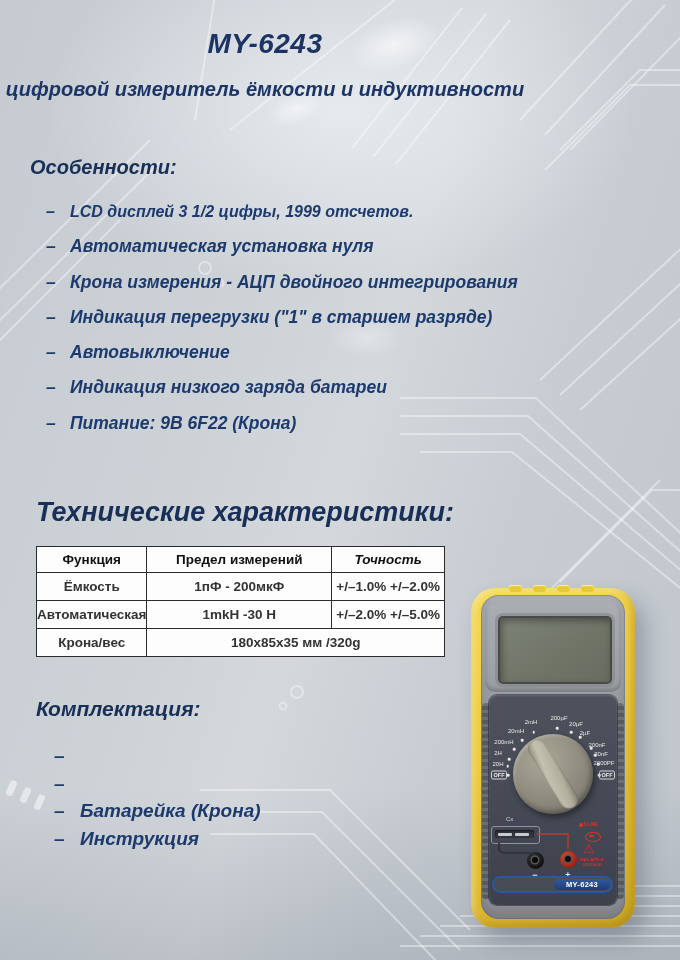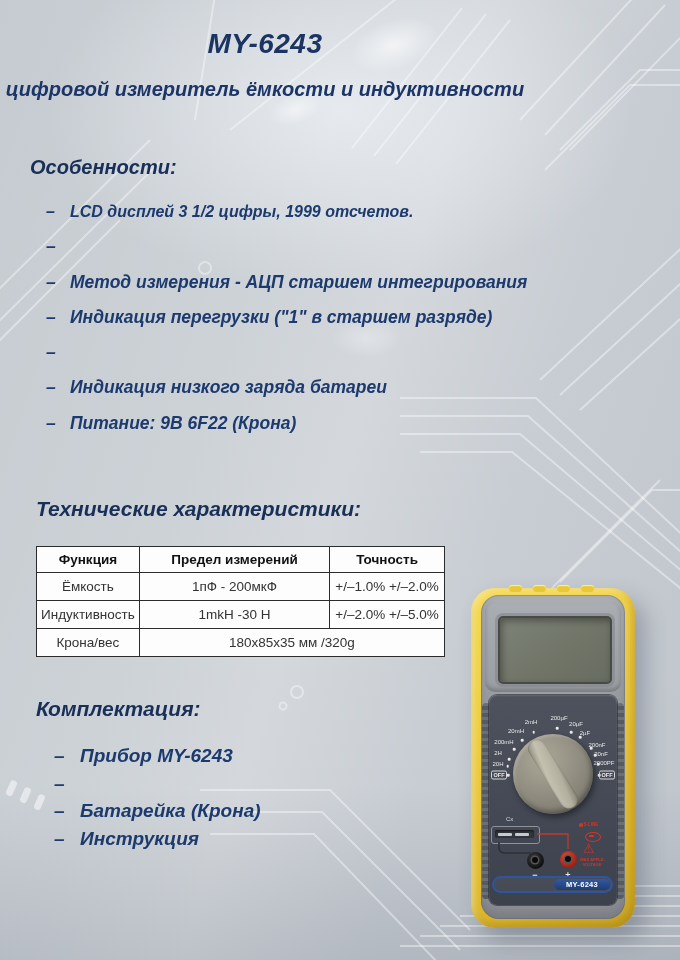--- a/index.html
+++ b/index.html
@@ -39,22 +39,22 @@
   .pack-item .dash{position:absolute;left:18px;top:0;}
   
   .spec-table{
     position:absolute;left:36px;top:546px;width:409px;border-collapse:collapse;
     background:#fdfdfd;font-size:13.5px;color:#333;
   }
   .spec-table th,.spec-table td{
     border:1.6px solid #2b2b2b;text-align:center;vertical-align:middle;padding:0;
   }
   .spec-table th{height:25px;font-weight:bold;color:#111;}
-  .spec-table td{height:27px;}
-  .col-f{width:102px;margin-top:45px;}.col-r{width:192px;}.col-a{width:115px;}
+  .spec-table td{height:27px;font-weight:bold;}
+  .col-f{width:102px;margin-top:45px;}.col-r{width:192px;}.col-a{width:115px;font-style:italic;}
   
   .device{position:absolute;left:471px;top:588px;width:164px;height:340px;}
   .holster{
     position:absolute;inset:0;border-radius:24px;
     background:linear-gradient(155deg,#f5d951 0%,#eccа3d 40%,#ecc93c 45%,#dcb72c 80%,#c9a522 100%);
     background:linear-gradient(155deg,#f5d951 0%,#ecc93c 45%,#dcb72c 80%,#c9a522 100%);
     box-shadow:10px 12px 22px rgba(55,65,85,.32),inset -3px -4px 8px rgba(150,110,20,.45),inset 3px 3px 6px rgba(255,246,200,.55);
   }
   .bump{position:absolute;top:-3px;width:13px;height:7px;border-radius:3px;background:#e9c838;box-shadow:inset 0 1px 1px rgba(255,250,210,.8);}
   .dbody{
@@ -158,58 +158,58 @@
 <div class="decor blob" style="left:348px;top:20px;width:92px;height:50px;transform:rotate(-18deg);background:radial-gradient(ellipse,rgba(255,255,255,.6),rgba(255,255,255,0) 70%)"></div>
 <div class="decor blob" style="left:268px;top:94px;width:56px;height:30px;transform:rotate(-18deg);background:radial-gradient(ellipse,rgba(255,255,255,.5),rgba(255,255,255,0) 70%)"></div>
 <div class="decor blob" style="left:330px;top:318px;width:72px;height:40px;background:radial-gradient(ellipse,rgba(255,255,255,.30),rgba(255,255,255,0) 70%)"></div>
 
 <div class="page-title">MY-6243</div>
 <div class="page-subtitle">цифровой измеритель ёмкости и индуктивности</div>
 
 <div class="sec-heading" style="left:30px;top:156px">Особенности:</div>
 <div class="feat-list">
   <div class="feat-item"><span class="dash">–</span><span>LCD дисплей 3 1/2 цифры, 1999 отсчетов.</span></div>
-  <div class="feat-item"><span class="dash">–</span></div>
-  <div class="feat-item"><span class="dash">–</span><span>Метод измерения - АЦП старшем интегрирования</span></div>
+  <div class="feat-item"><span class="dash">–</span><span>Автоматическая установка нуля</span></div>
+  <div class="feat-item"><span class="dash">–</span><span>Крона измерения - АЦП двойного интегрирования</span></div>
   <div class="feat-item"><span class="dash">–</span><span>Индикация перегрузки ("1" в старшем разряде)</span></div>
-  <div class="feat-item"><span class="dash">–</span></div>
+  <div class="feat-item"><span class="dash">–</span><span>Автовыключение</span></div>
   <div class="feat-item"><span class="dash">–</span><span>Индикация низкого заряда батареи</span></div>
   <div class="feat-item"><span class="dash">–</span><span>Питание: 9В 6F22 (Крона)</span></div>
 </div>
 
-<div class="sec-heading" style="left:36px;top:497px;font-size:21px">Технические характеристики:</div>
+<div class="sec-heading" style="left:36px;top:497px;font-size:27px">Технические характеристики:</div>
 <table class="spec-table">
   <thead>
     <tr>
       <th class="col-f">Функция</th>
       <th class="col-r">Предел измерений</th>
       <th class="col-a">Точность</th>
     </tr>
   </thead>
   <tbody>
     <tr>
       <td>Ёмкость</td>
       <td>1пФ - 200мкФ</td>
       <td>+/–1.0% +/–2.0%</td>
     </tr>
     <tr>
-      <td>Индуктивность</td>
+      <td>Автоматическая</td>
       <td>1mkH -30 H</td>
       <td>+/–2.0% +/–5.0%</td>
     </tr>
     <tr>
       <td>Крона/вес</td>
       <td colspan="2">180x85x35 мм /320g</td>
     </tr>
   </tbody>
 </table>
 
 <div class="sec-heading" style="left:36px;top:697px;font-size:21px">Комплектация:</div>
 <div class="pack-list">
-  <div class="pack-item"><span class="dash">–</span><span>Прибор MY-6243</span></div>
+  <div class="pack-item"><span class="dash">–</span></div>
   <div class="pack-item"><span class="dash">–</span></div>
   <div class="pack-item"><span class="dash">–</span><span>Батарейка (Крона)</span></div>
   <div class="pack-item"><span class="dash">–</span><span>Инструкция</span></div>
 </div>
 
 <div class="device">
   <div class="holster"></div>
   <div class="bump" style="left:38px"></div>
   <div class="bump" style="left:62px"></div>
   <div class="bump" style="left:86px"></div>

